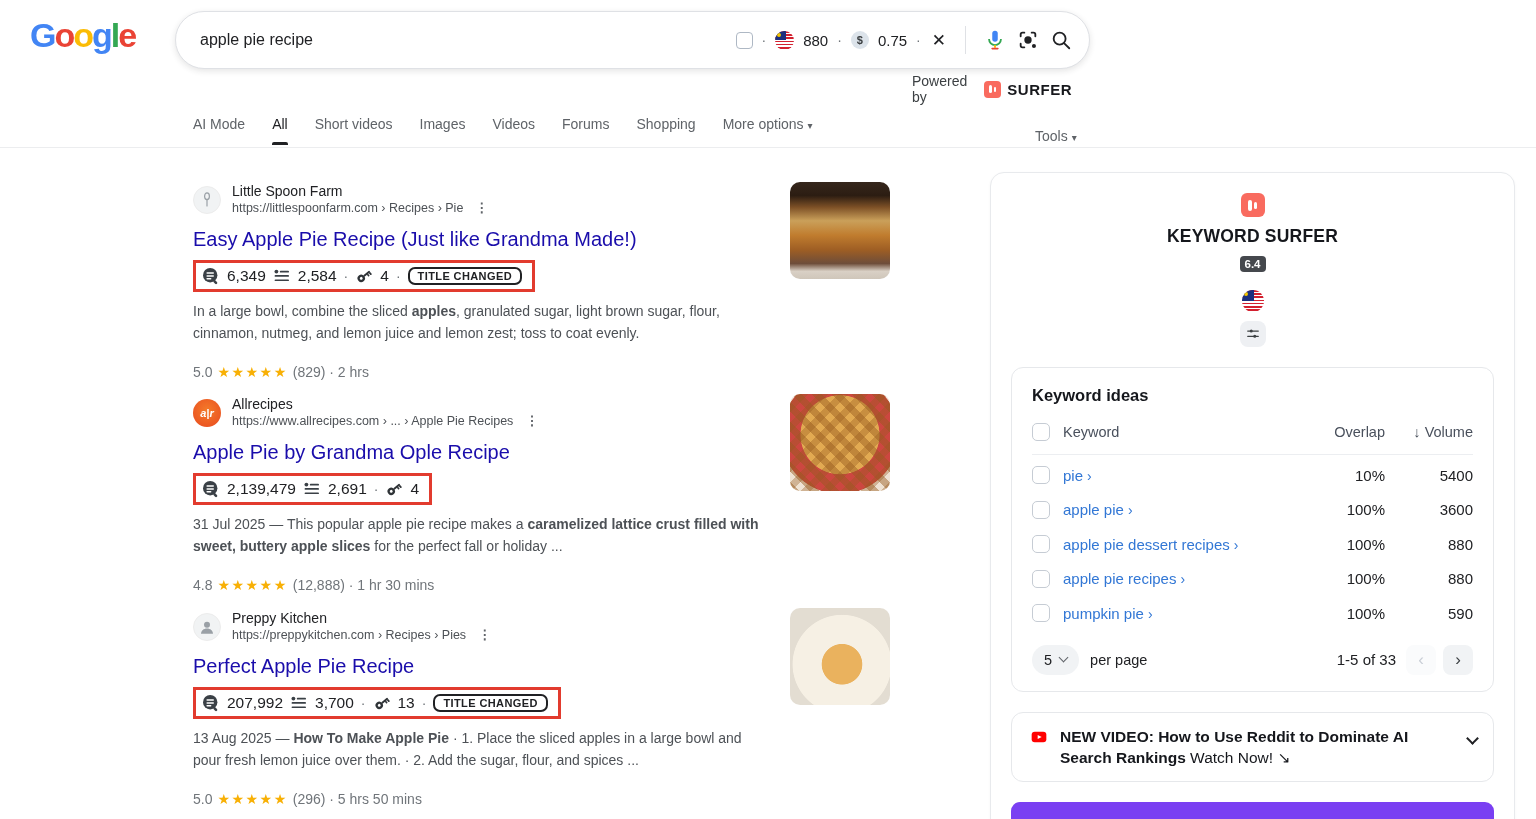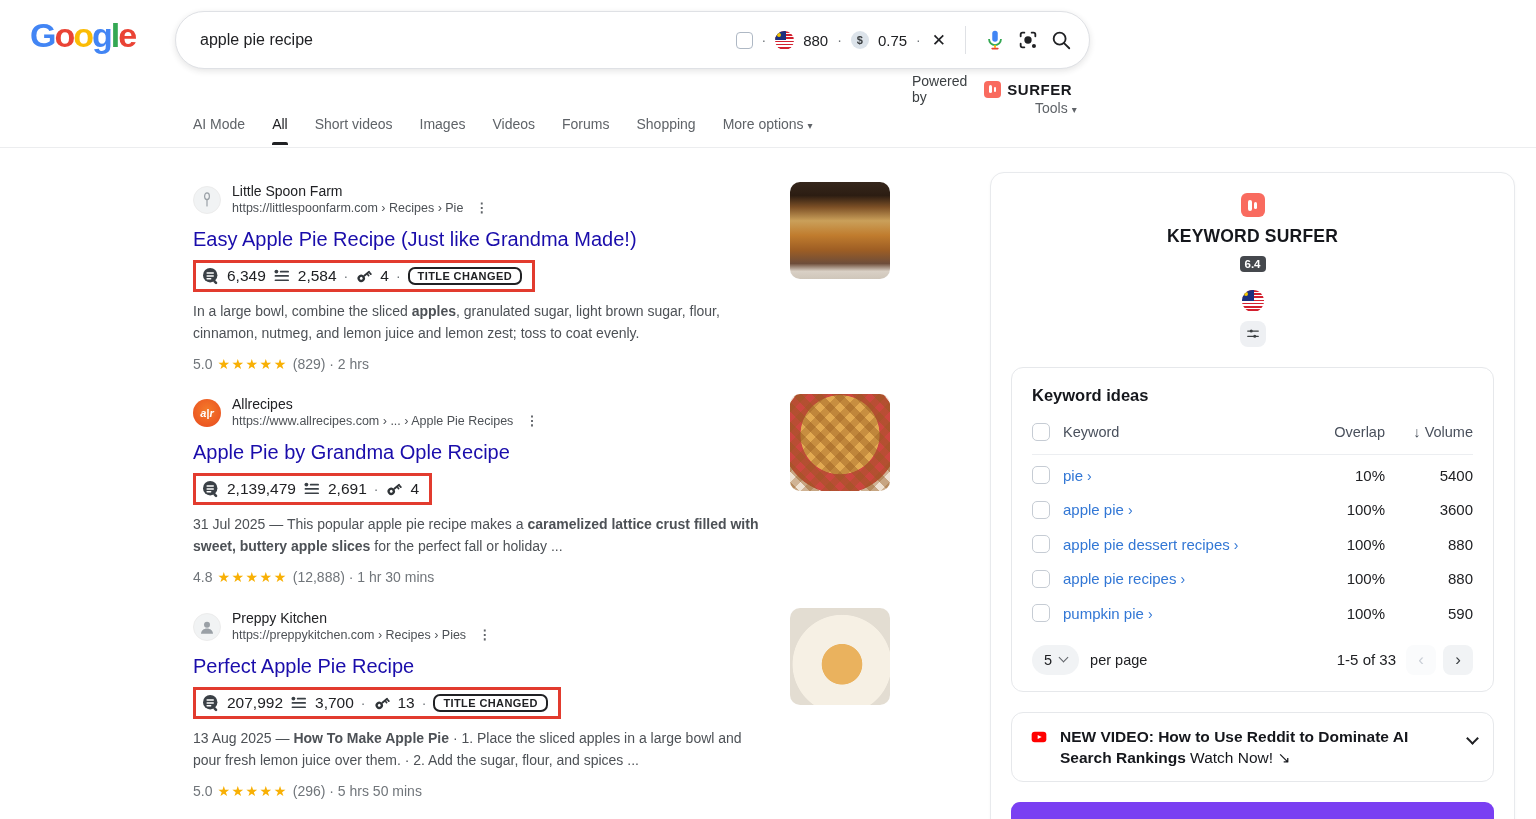--- a/index.html
+++ b/index.html
@@ -38,21 +38,21 @@
   .powered .brand { font-weight:800; color:#17181c; letter-spacing:.5px; font-size:15px; }
 
   
   .navbar { position:absolute; left:193px; top:116px; display:flex; gap:27px; font-size:14px; color:#5f6368; }
   .nav-item { position:relative; padding-bottom:13px; cursor:pointer; white-space:nowrap; }
   .nav-item.active { color:#202124; }
   .nav-item.active::after { content:""; position:absolute; left:0; right:0; bottom:0; height:3px;
     background:#202124; border-radius:2px 2px 0 0; }
   .caret { font-size:10px; margin-left:4px; color:#5f6368; }
   .nav-border { position:absolute; top:147px; left:0; width:1536px; height:1px; background:#ecedef; }
-  .tools { position:absolute; left:1035px; top:100px; font-size:14px; color:#5f6368; cursor:pointer; }
+  .tools { position:absolute; left:1035px; top:128px; font-size:14px; color:#5f6368; cursor:pointer; }
 
   
   .results { position:absolute; left:193px; top:183px; width:580px; }
   .result { position:absolute; left:0; width:580px; }
   .r0{top:0}.r1{top:213px}.r2{top:427px}
   .src-row { display:flex; gap:11px; align-items:center; }
   .favicon { width:28px; height:28px; border-radius:50%; background:#f1f3f4; border:1px solid #ececec;
     display:flex; align-items:center; justify-content:center; overflow:hidden; flex:none; }
   .favicon svg { width:18px; height:18px; }
   .favicon.ar { background:radial-gradient(circle at 50% 40%, #f47b2a, #e8491f); border:none;
@@ -63,21 +63,21 @@
   .more-btn { color:#5f6368; font-size:13px; font-weight:700; cursor:pointer; }
   .r-title { display:block; margin-top:12px; font-size:20px; color:#1a0dab; text-decoration:none; cursor:pointer; }
   .metrics { display:inline-flex; align-items:center; gap:7px; border:3px solid #e23b2e;
     padding:4px 10px 4px 6px; margin-top:9px; }
   .m-icon { display:flex; align-items:center; } .m-icon svg { width:18px; height:18px; }
   .m-num { font-size:15.5px; color:#202124; }
   .m-pill { border:2px solid #202124; border-radius:7px; padding:1px 8px; font-size:11px; font-weight:700;
     letter-spacing:.4px; color:#202124; white-space:nowrap; }
   .desc { margin-top:8px; font-size:14px; line-height:22px; color:#4d5156; }
   .desc b { font-weight:700; }
-  .rating { margin-top:12px; font-size:14px; color:#70757a; display:flex; gap:5px; align-items:flex-end; }
+  .rating { margin-top:20px; font-size:14px; color:#70757a; display:flex; gap:5px; align-items:flex-end; }
   .stars { color:#f8b005; font-size:14px; letter-spacing:1.5px; }
 
   .thumb { position:absolute; left:790px; width:100px; height:97px; border-radius:10px; cursor:pointer; }
   .t1 { top:182px; background:linear-gradient(180deg,#35261c 0%,#2c1d12 14%,#7d5026 26%,#caa05a 40%,
         #c07c2e 55%,#9e5e24 70%,#6e4d3a 84%,#d9d0c5 92%,#cfc6ba 100%); }
   .t2 { top:394px; background:
         repeating-linear-gradient(45deg, rgba(150,90,30,.45) 0 7px, rgba(0,0,0,0) 7px 14px),
         repeating-linear-gradient(-45deg, rgba(150,90,30,.35) 0 7px, rgba(0,0,0,0) 7px 14px),
         radial-gradient(circle at 50% 42%, #e2aa52 0 52%, #cc4740 53% 78%, #efe3d4 79%); }
   .t3 { top:608px; background:radial-gradient(circle at 52% 58%, #eab25e 0 26%, #f6f0e4 27% 64%, #e3ddd2 65% 100%); }

